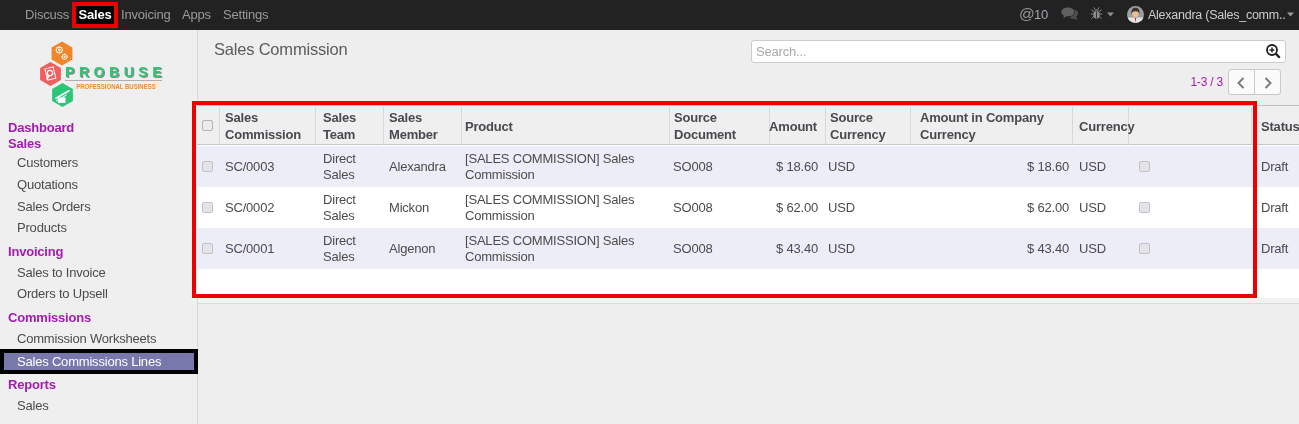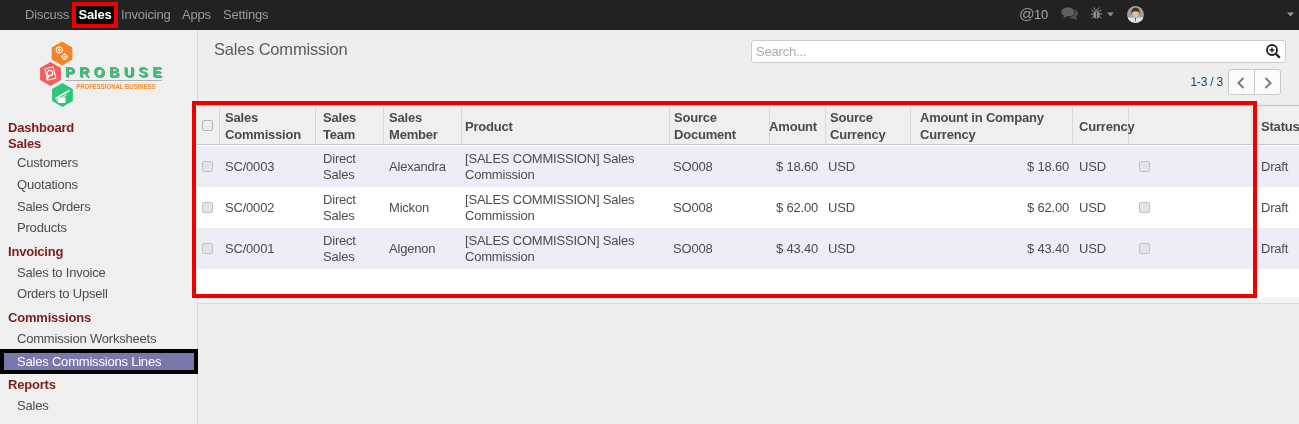--- a/index.html
+++ b/index.html
@@ -11,30 +11,30 @@
 #topbar { position:absolute; left:0; top:0; width:1299px; height:30px; background:#222222; }
 #topbar .mi { position:absolute; top:0; height:40px; line-height:30px; font-size:13px; color:#9a9a9a; }
 #salesbox { position:absolute; left:72px; top:2px; width:46px; height:26px; border:4px solid #ee0000; background:#060606; text-align:center; }
 #salesbox span { display:block; line-height:18px; font-size:13px; color:#ffffff; font-weight:bold; }
 #topbar .ri { position:absolute; top:0; height:30px; line-height:30px; }
 #topbar svg.ri { height:auto; line-height:0; }
 
 
 #sidebar { position:absolute; left:0; top:30px; width:198px; height:394px; background:#f0eff0; border-right:1px solid #d9d9d9; }
 .snav { position:absolute; height:16px; line-height:16px; font-size:13px; white-space:nowrap; }
-.shead { left:8px; color:#7f1d1d; font-weight:bold; }
+.shead { left:8px; color:#a21caf; font-weight:bold; }
 .sitem { left:17px; color:#4c4c4c; }
 #active-item { position:absolute; left:0; top:349px; width:198px; height:25px; border:4px solid #000000; background:#7878ad; }
 #active-item span { display:block; margin-left:13px; line-height:17px; font-size:13px; color:#ffffff; }
 
 
 #title { position:absolute; left:214px; top:40px; font-size:16.5px; color:#5c5c5c; letter-spacing:-0.2px; }
 #searchbox { position:absolute; left:751px; top:40px; width:535px; height:23px; background:#ffffff; border:1px solid #cccccc; border-radius:3px; }
 #searchbox .ph { position:absolute; left:4px; top:0; line-height:22px; font-size:13px; color:#aaaaaa; }
-#pager-txt { position:absolute; left:1150px; top:69px; width:73px; height:26px; line-height:26px; text-align:right; font-size:12px; color:#0c4a6e; }
+#pager-txt { position:absolute; left:1150px; top:69px; width:73px; height:26px; line-height:26px; text-align:right; font-size:12px; color:#a21caf; }
 #pager-btns { position:absolute; left:1228px; top:69px; width:53px; height:26px; }
 .pbtn { position:absolute; top:0; width:27px; height:26px; background:#fbfbfb; border:1px solid #c9c9c9; }
 .pbtn.l { left:0; border-radius:3px 0 0 3px; }
 .pbtn.r { left:26px; border-radius:0 3px 3px 0; }
 
 
 #sheet { position:absolute; left:197px; top:105px; width:1102px; height:193px; background:#ffffff; }
 #thead { position:absolute; left:0; top:0; width:1102px; height:40px; background:#efefef; border-top:1px solid #c2c2c2; border-bottom:1px solid #c6c6c6; }
 .hsep { position:absolute; top:1px; width:1px; height:38px; background:#d8d8d8; }
 .hcell { position:absolute; top:0; height:40px; display:flex; align-items:center; font-size:13px; font-weight:bold; color:#494950; line-height:17px; }
@@ -97,20 +97,21 @@
         </clipPath>
       </defs>
     <g clip-path="url(#avc)">
       <rect width="17" height="17" fill="#9f9f9f"></rect>
       <rect x="1" y="11.5" width="15" height="6" fill="#e4e4e4"></rect>
       <path d="M7.7 11.5 h1.6 l-0.8 5.5 Z" fill="#c33"></path>
       <ellipse cx="8.5" cy="7.6" rx="3.2" ry="3.8" fill="#eac092"></ellipse>
       <path d="M4.4 9 C3.8 3.6 6 1.8 8.5 1.8 s4.7 1.8 4.1 7.2 c-0.3-2.8-1.3-3.8-4.1-3.8 s-3.8 1-4.1 3.8 Z" fill="#3a362f"></path>
     </g>
   </svg>
+  <div class="ri" style="left:1148px; font-size:12.5px; letter-spacing:-0.25px; color:#cccccc;">Alexandra (Sales_comm..</div>
   <svg class="ri" style="left:1287px; top:12px;" width="7" height="5" viewBox="0 0 7 5">
       <polygon points="0,0.4 7,0.4 3.5,4.6" fill="#9a9a9a"></polygon>
     </svg>
 </div>
 
 <div id="sidebar"></div>
 
 <svg class="abs" style="left:36px; top:39px;" width="150" height="72" viewBox="0 0 150 72">
 
   <g>

